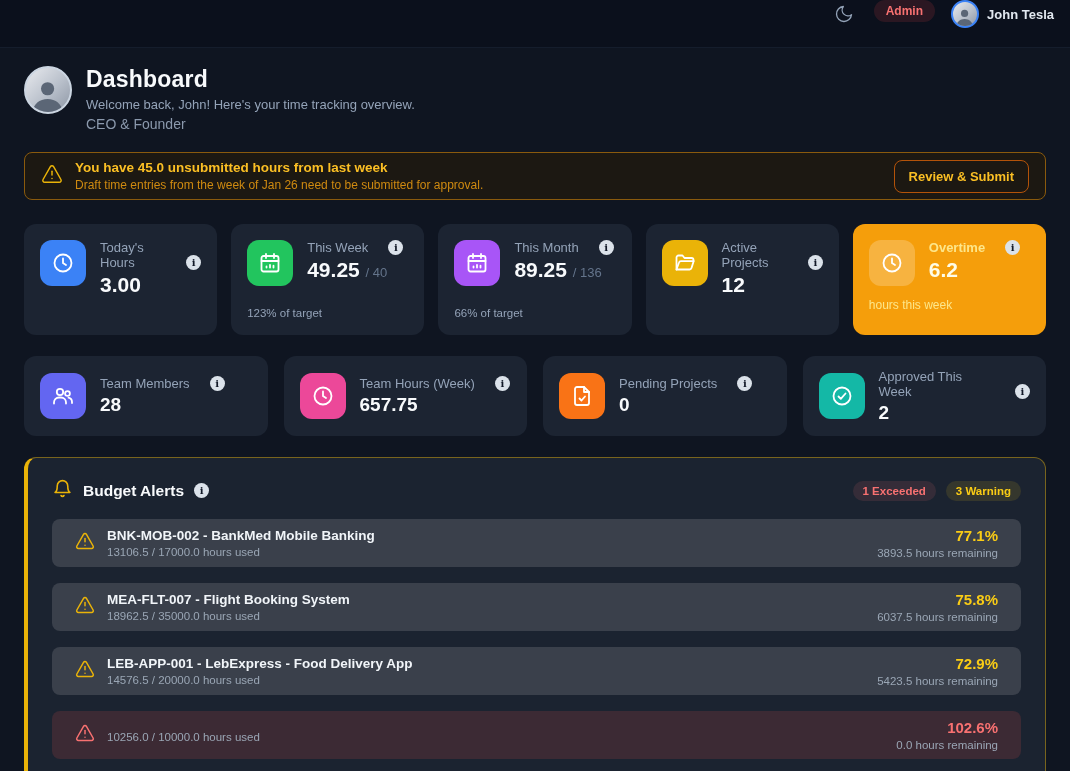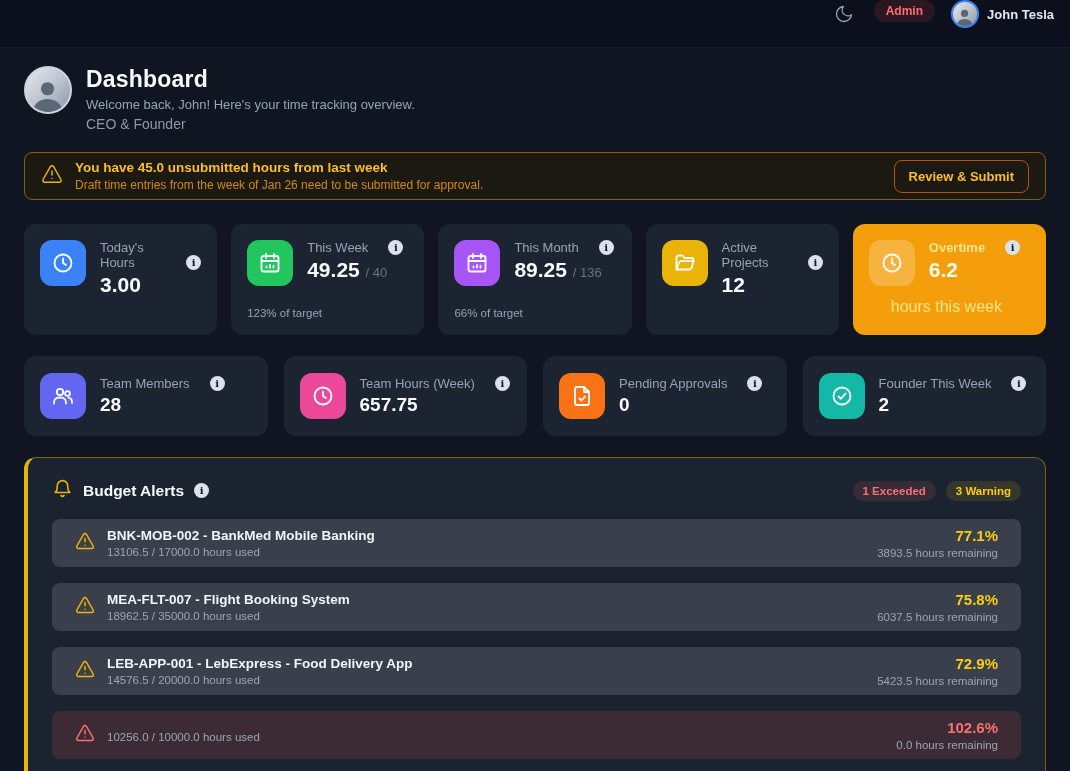--- a/index.html
+++ b/index.html
@@ -47,21 +47,21 @@
   .stat-target { font-size:13px; font-weight:normal; color:#64748b; }
   .info-dot { width:15px; height:15px; border-radius:50%; background:#dbe2ea; color:#111827; font-size:10px; font-weight:bold; font-family:"DejaVu Serif",serif; display:inline-flex; align-items:center; justify-content:center; cursor:pointer; flex:0 0 auto; }
   .progress-track { margin-top:14px; height:7px; border-radius:999px; background:#3e4958; overflow:hidden; }
   .progress-fill { height:100%; border-radius:999px; }
   .pf-green { background:#22c55e; } .pf-purple { background:#a855f7; }
   .progress-label { font-size:11.5px; color:#94a3b8; margin-top:7px; }
 
   .card-overtime { background:#f59e0b; }
   .card-overtime .stat-label-row { color:#fde68a; font-weight:bold; }
   .card-overtime .stat-value { color:#fefce8; }
-  .card-overtime .footer { font-size:16px; color:#fde68a; margin-top:12px;margin-left:22px; }
+  .card-overtime .footer { font-size:12px; color:#fde68a; margin-top:12px; }
 
   .card-sm { height:80px; justify-content:center; }
   .card-sm .stat-value { font-size:19px; }
 
   
   .budget { margin-top:21px; background:#1b2330; border:1px solid rgba(234,179,8,0.45); border-left:4px solid #eab308; border-radius:12px; padding:16px 24px; height:403px; overflow:hidden; }
   .budget-head { display:flex; align-items:center; justify-content:space-between; margin-top:4px; }
   .budget-title-wrap { display:flex; align-items:center; gap:10px; }
   .budget-title { font-size:15.5px; font-weight:bold; color:#f8fafc; }
   .budget-badges { display:flex; gap:10px; }
@@ -287,39 +287,39 @@
         <div class="card-row" style="align-items:center;">
           <span class="iconbox ib-orange">
             <svg width="24" height="24" viewBox="0 0 24 24" fill="none" stroke="#fff" stroke-width="1.8" stroke-linecap="round" stroke-linejoin="round">
                 <path d="M14 3H7a2 2 0 0 0-2 2v14a2 2 0 0 0 2 2h10a2 2 0 0 0 2-2V8z"></path>
                 <path d="M14 3v5h5"></path>
                 <path d="m9.5 14.5 2 2 3.5-4"></path>
               </svg>
           </span>
           <div>
             <div class="stat-label-row">
-              <span>Pending Approvals</span>
+              <span>Pending Projects</span>
               <span class="info-dot">i</span>
             </div>
             <div class="stat-value">0</div>
           </div>
         </div>
       </div>
 
       <div class="card card-sm">
         <div class="card-row" style="align-items:center;">
           <span class="iconbox ib-teal">
             <svg width="24" height="24" viewBox="0 0 24 24" fill="none" stroke="#fff" stroke-width="1.8" stroke-linecap="round" stroke-linejoin="round">
                 <circle cx="12" cy="12" r="8.5"></circle>
                 <path d="m8.5 12.5 2.3 2.3 4.7-5.3"></path>
               </svg>
           </span>
           <div>
             <div class="stat-label-row">
-              <span>Founder This Week</span>
+              <span>Approved This Week</span>
               <span class="info-dot">i</span>
             </div>
             <div class="stat-value">2</div>
           </div>
         </div>
       </div>
 
     </section>
 
     <section class="budget">

